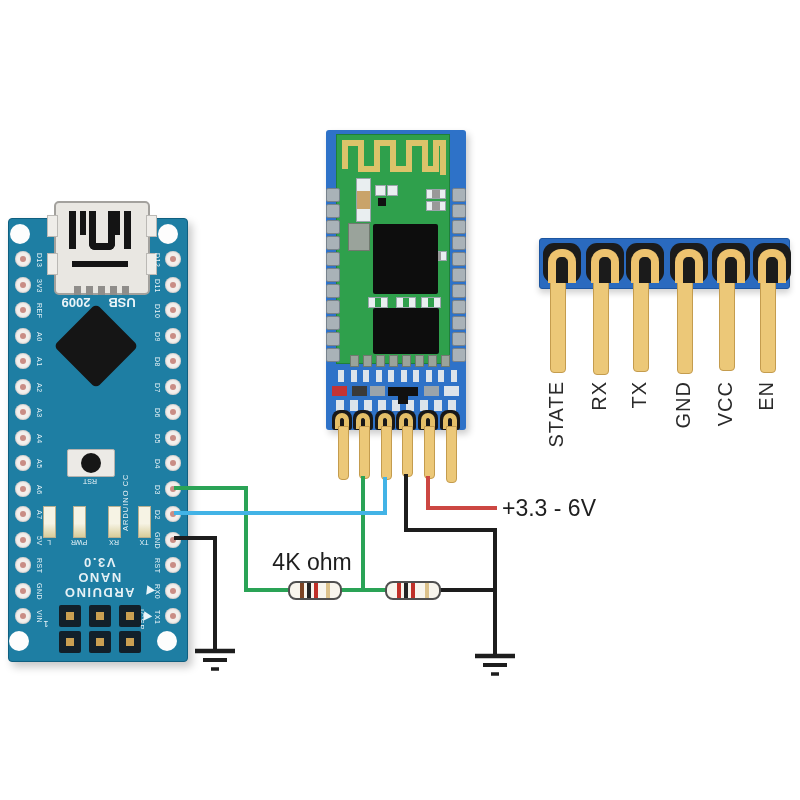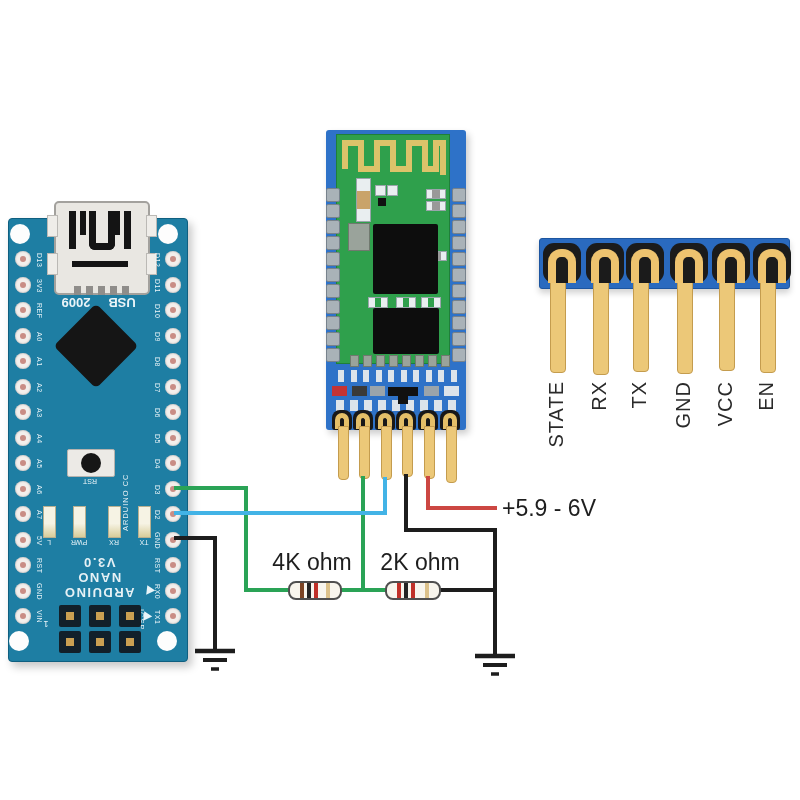--- a/index.html
+++ b/index.html
@@ -411,15 +411,14 @@
     <div class="band" style="left:36px;background:#dcc18a"></div>
   </div>
   <div class="resistor" style="left:385px;width:52px">
     <div class="band" style="left:10px;background:#c03028"></div>
     <div class="band" style="left:17px;background:#242424"></div>
     <div class="band" style="left:24px;background:#c03028"></div>
     <div class="band" style="left:38px;background:#dcc18a"></div>
   </div>
 
   <div class="reslabel" style="left:252px">4K ohm</div>
-  <div class="reslabel" style="left:360px">2K ohm</div>
-  <div class="powerlabel">+5.9 - 6V</div>
+  <div class="powerlabel">+3.3 - 6V</div>
 </div>
 
 </body></html>

